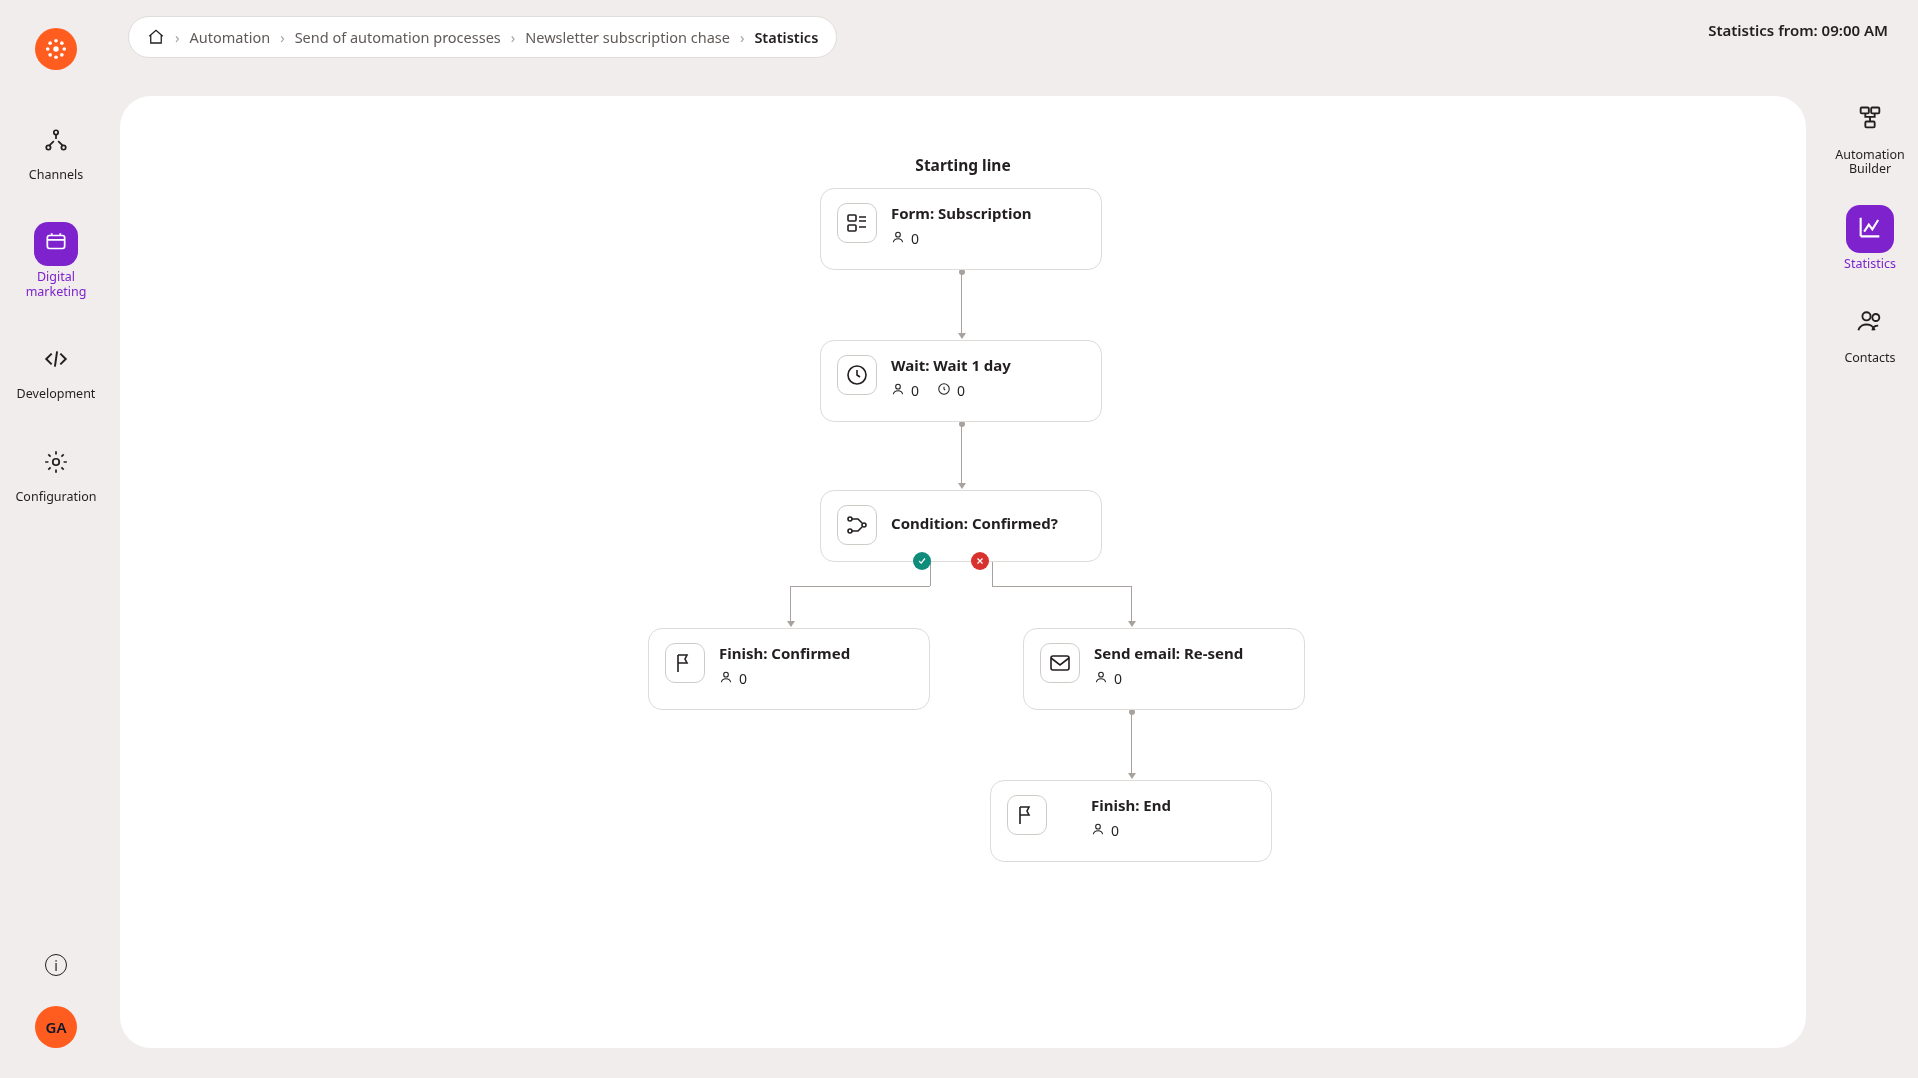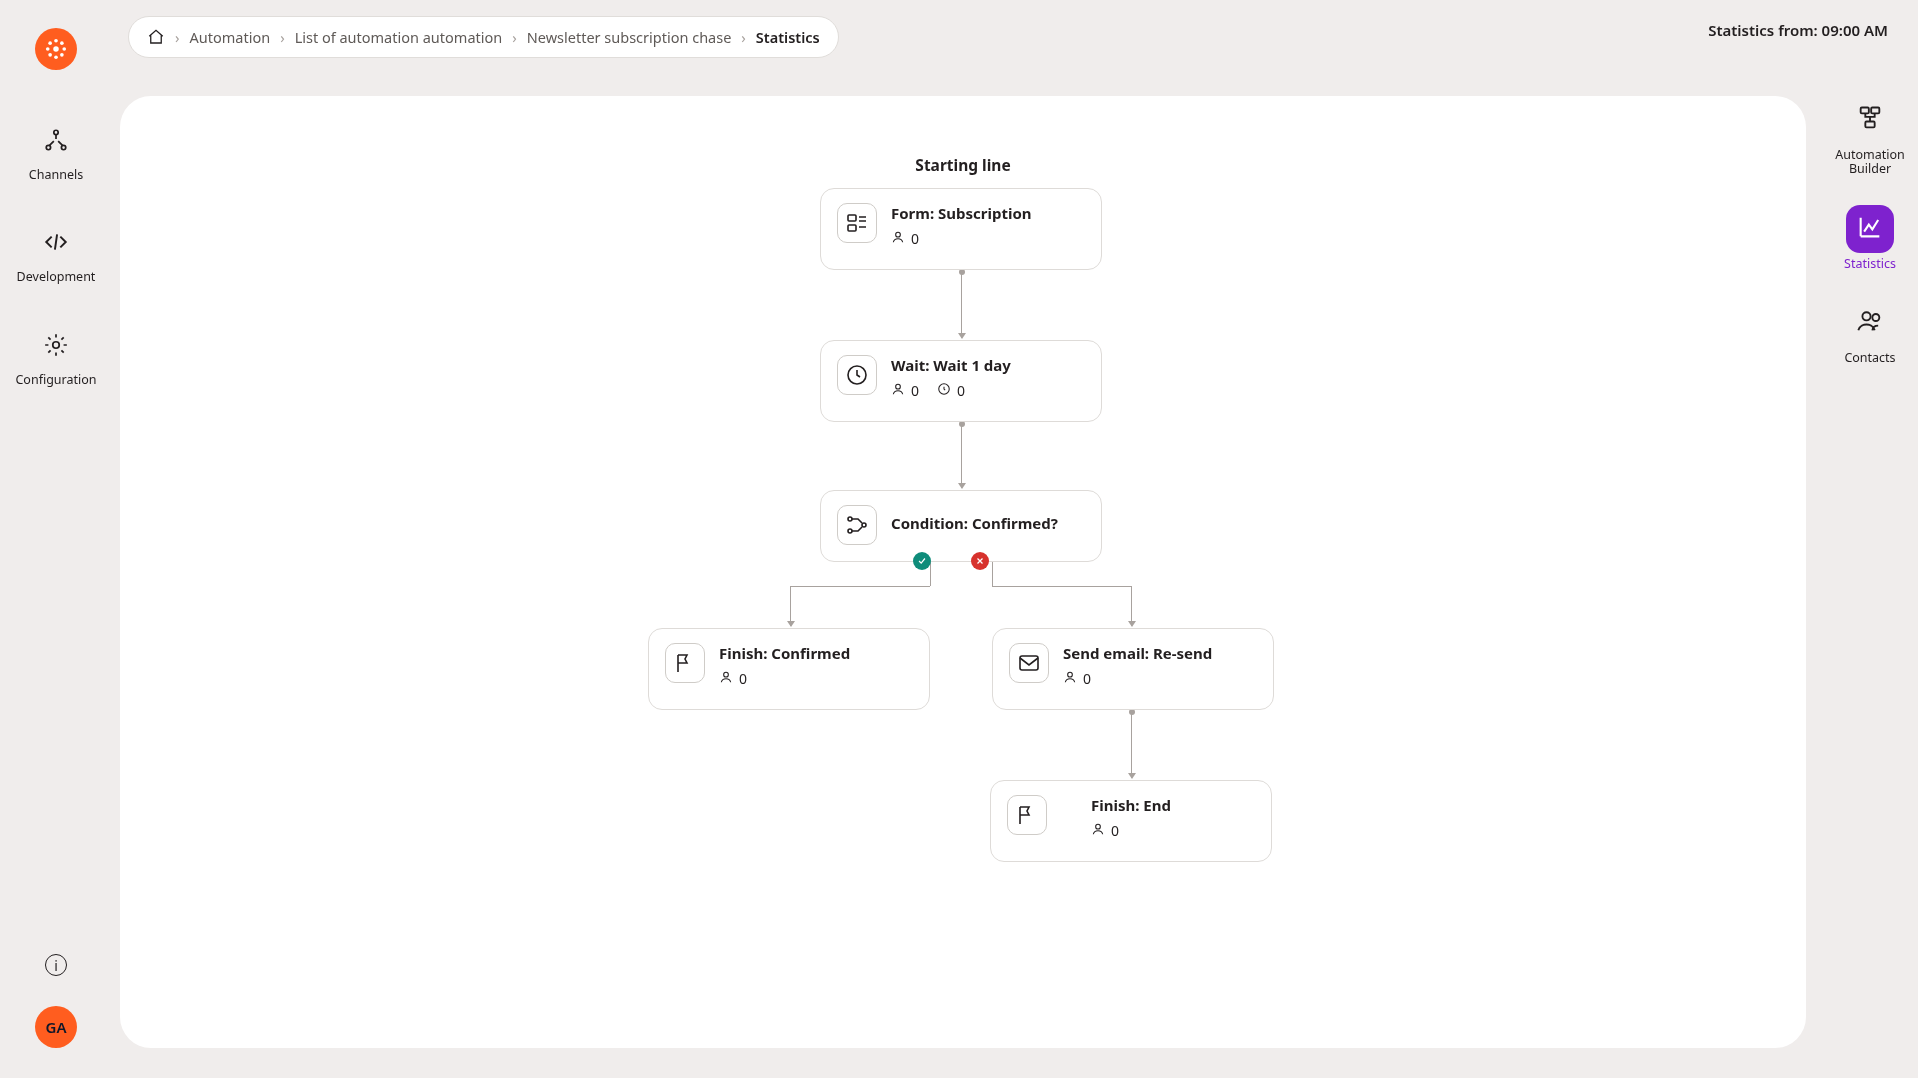--- a/index.html
+++ b/index.html
@@ -162,21 +162,21 @@
 .step .stext { flex:1; }
 .step .stitle { font-weight:700; font-size:15px; margin-bottom:6px; }
 .step .smeta { display:flex; gap:18px; align-items:center; color:#231f20; font-size:14px; }
 .meta-item { display:inline-flex; align-items:center; gap:6px; }
 
 
 .step-form { top: 92px; left: 700px; }
 .step-wait { top: 244px; left: 700px; }
 .step-cond { top: 394px; left: 700px; min-height:72px; }
 .step-finish-conf { top: 532px; left: 528px; }
-.step-send { top: 532px; left: 872px; }
+.step-send { top: 532px; left: 903px; }
 .step-finish-end { top: 684px; left: 870px; gap: 44px; }
 
 
 .badge {
   position:absolute;
   width:18px;height:18px;border-radius:50%;
   display:flex;align-items:center;justify-content:center;
 }
 .badge svg{width:10px;height:10px;}
 .badge-yes { background:#0f8c7a; bottom:-9px; left: 92px; }
@@ -224,20 +224,31 @@
             <circle cx="5" cy="19" r="2"></circle>
             <circle cx="19" cy="19" r="2"></circle>
             <path d="M12 7v4M10 13l-4 4M14 13l4 4"></path>
           </svg>
     </span>
       </div>
     <span class="lbl">Channels</span>
   </div>
 
 
+  <div class="nav-item active">
+    <div class="icon-box">
+        <span>
+      <svg width="26" height="26" viewBox="0 0 24 24" fill="none" stroke="#fff" stroke-width="1.6">
+            <rect x="4" y="6" width="16" height="12" rx="2"></rect>
+            <path d="M4 10h16M8 6V4M16 6V4"></path>
+          </svg>
+    </span>
+      </div>
+    <span class="lbl">Digital marketing</span>
+  </div>
 
   <div class="nav-item">
     <div class="icon-box">
         <span>
       <svg width="26" height="26" viewBox="0 0 24 24" fill="none" stroke="#231f20" stroke-width="1.8">
             <path d="M8 7l-5 5 5 5M16 7l5 5-5 5M13 5l-2 14"></path>
           </svg>
     </span>
       </div>
     <span class="lbl">Development</span>
@@ -263,21 +274,21 @@
 
 <div class="breadcrumb">
   <span class="home-ic">
     <svg width="18" height="18" viewBox="0 0 24 24" fill="none" stroke="#231f20" stroke-width="1.7">
         <path d="M3 11l9-8 9 8M5 10v10h14V10"></path>
       </svg>
   </span>
   <span class="chev">›</span>
   <span class="crumb">Automation</span>
   <span class="chev">›</span>
-  <span class="crumb">List of automation automation</span>
+  <span class="crumb">Send of automation processes</span>
   <span class="chev">›</span>
   <span class="crumb">Newsletter subscription chase</span>
   <span class="chev">›</span>
   <span class="crumb current">Statistics</span>
 </div>
 
 <div class="stats-from">Statistics from: 09:00 AM</div>
 
 <div class="right-sidebar">
   <div class="rside-item">

